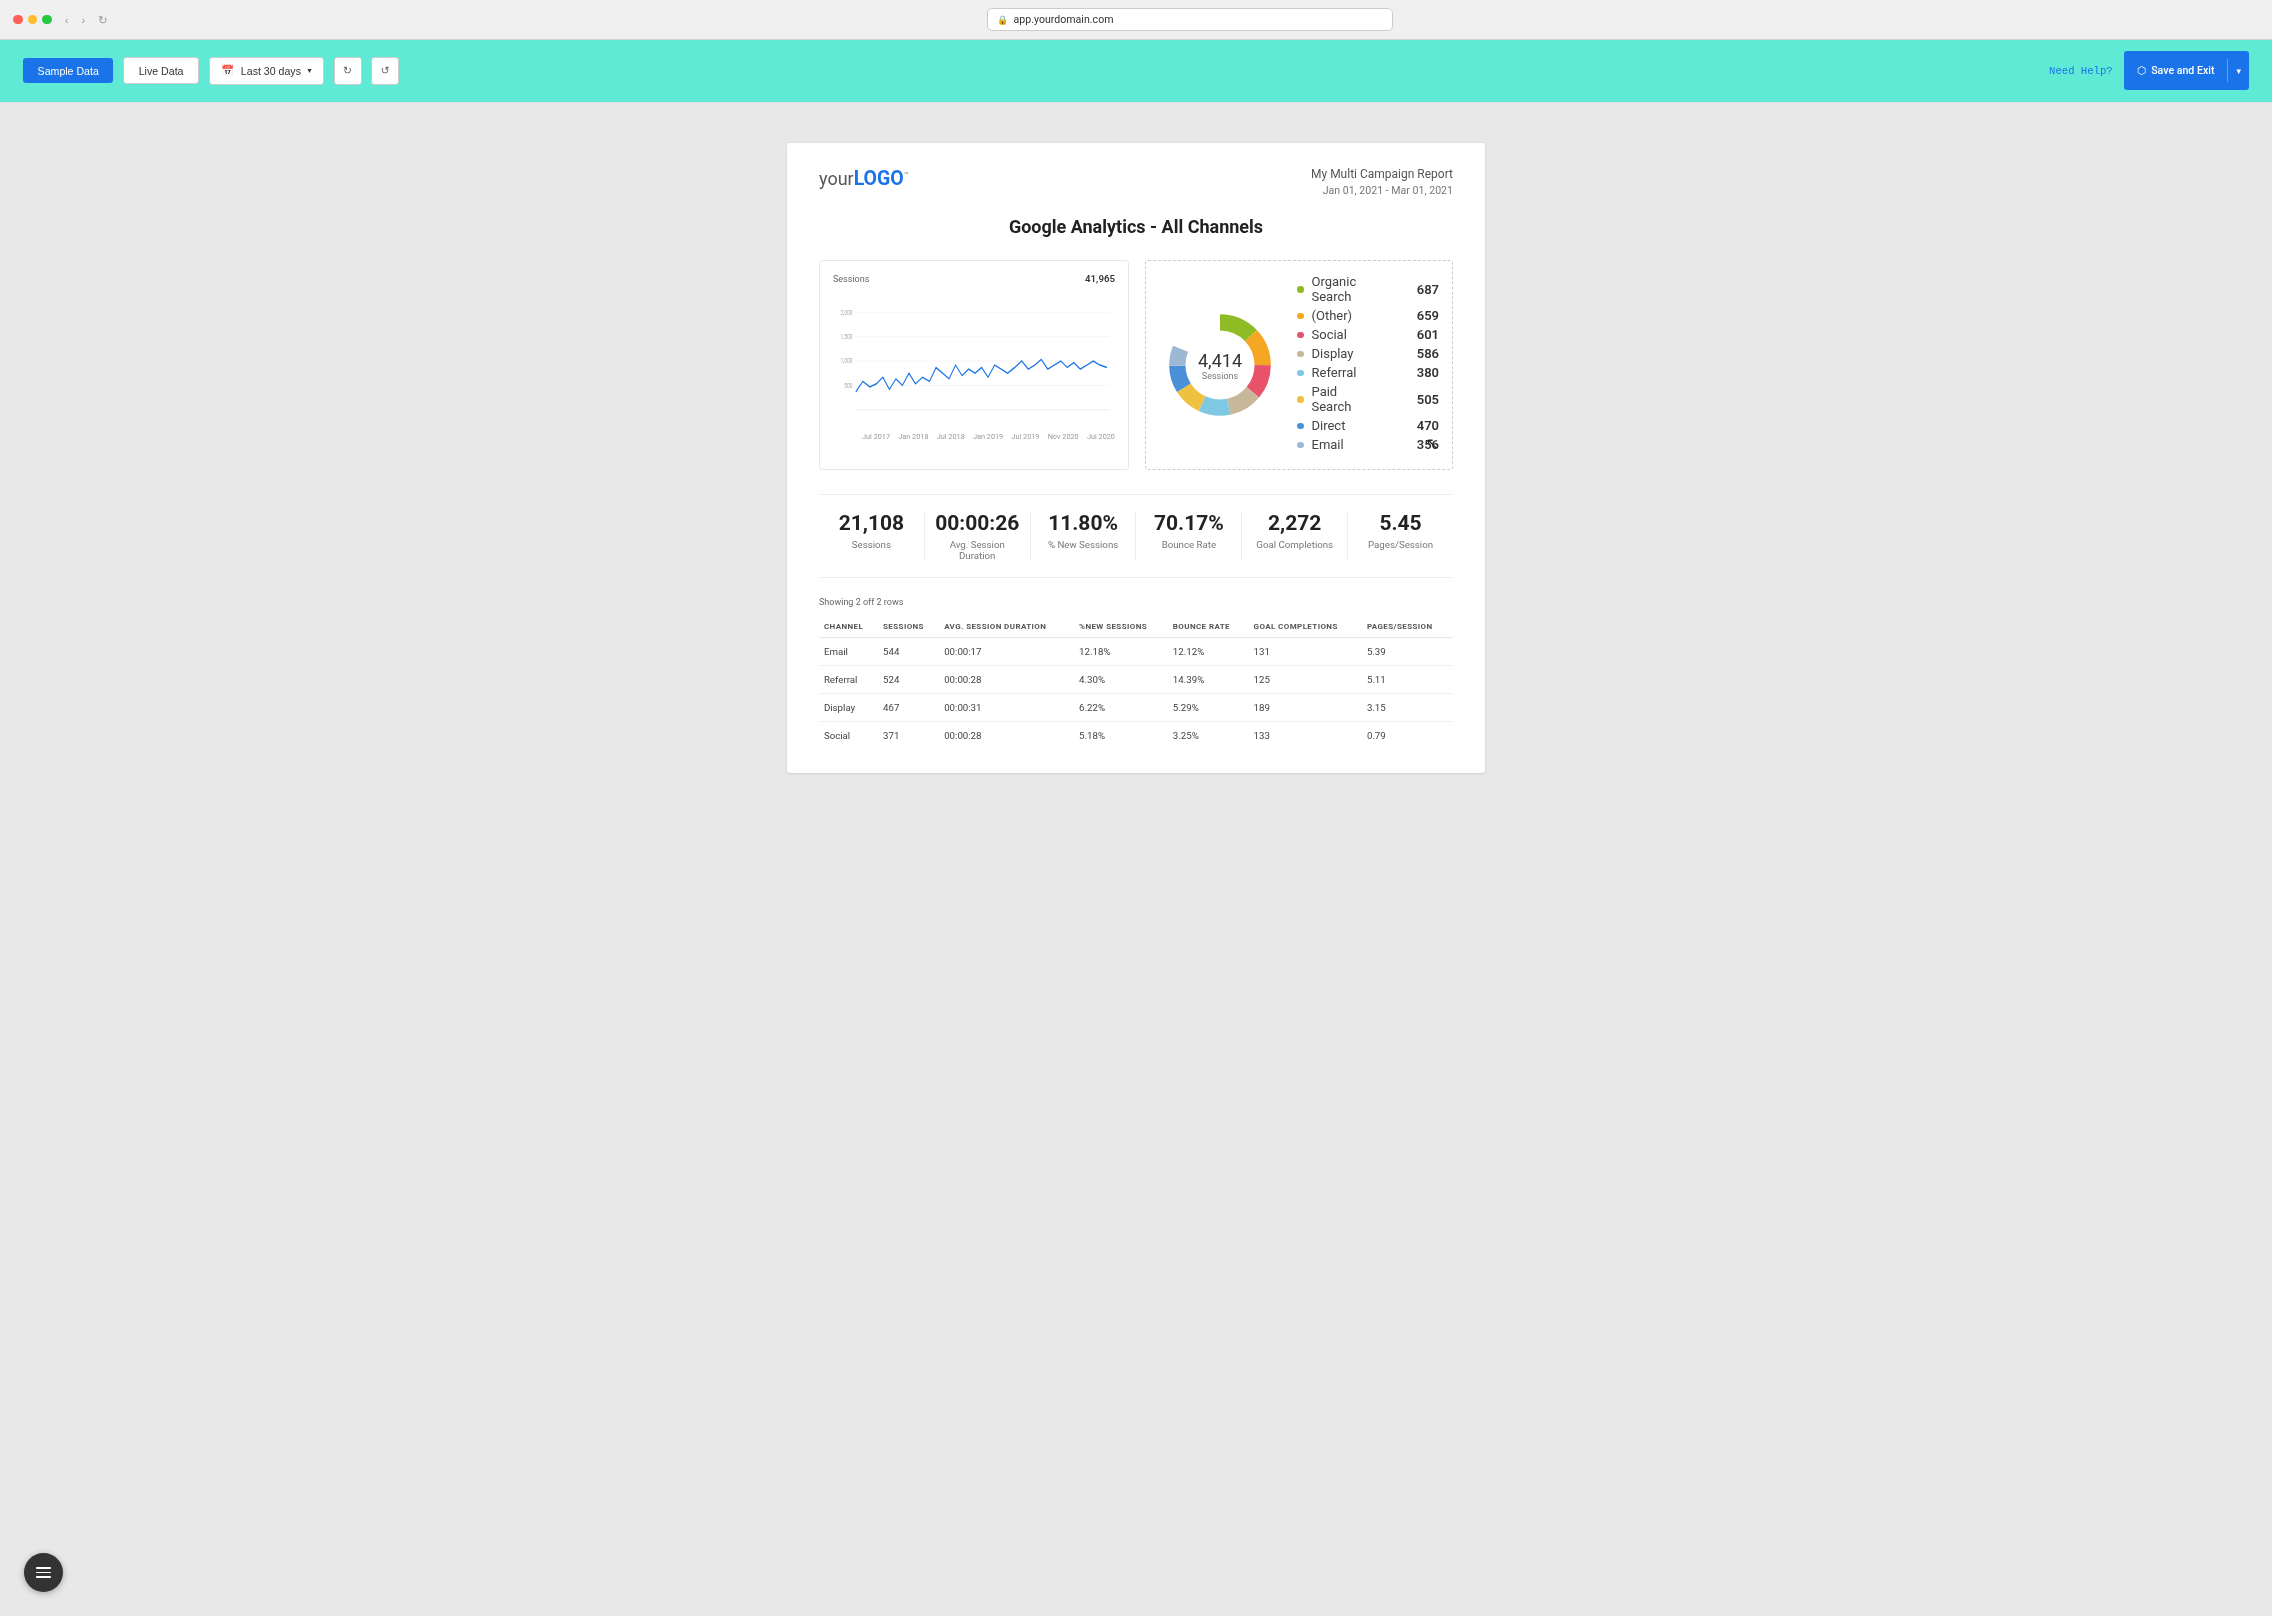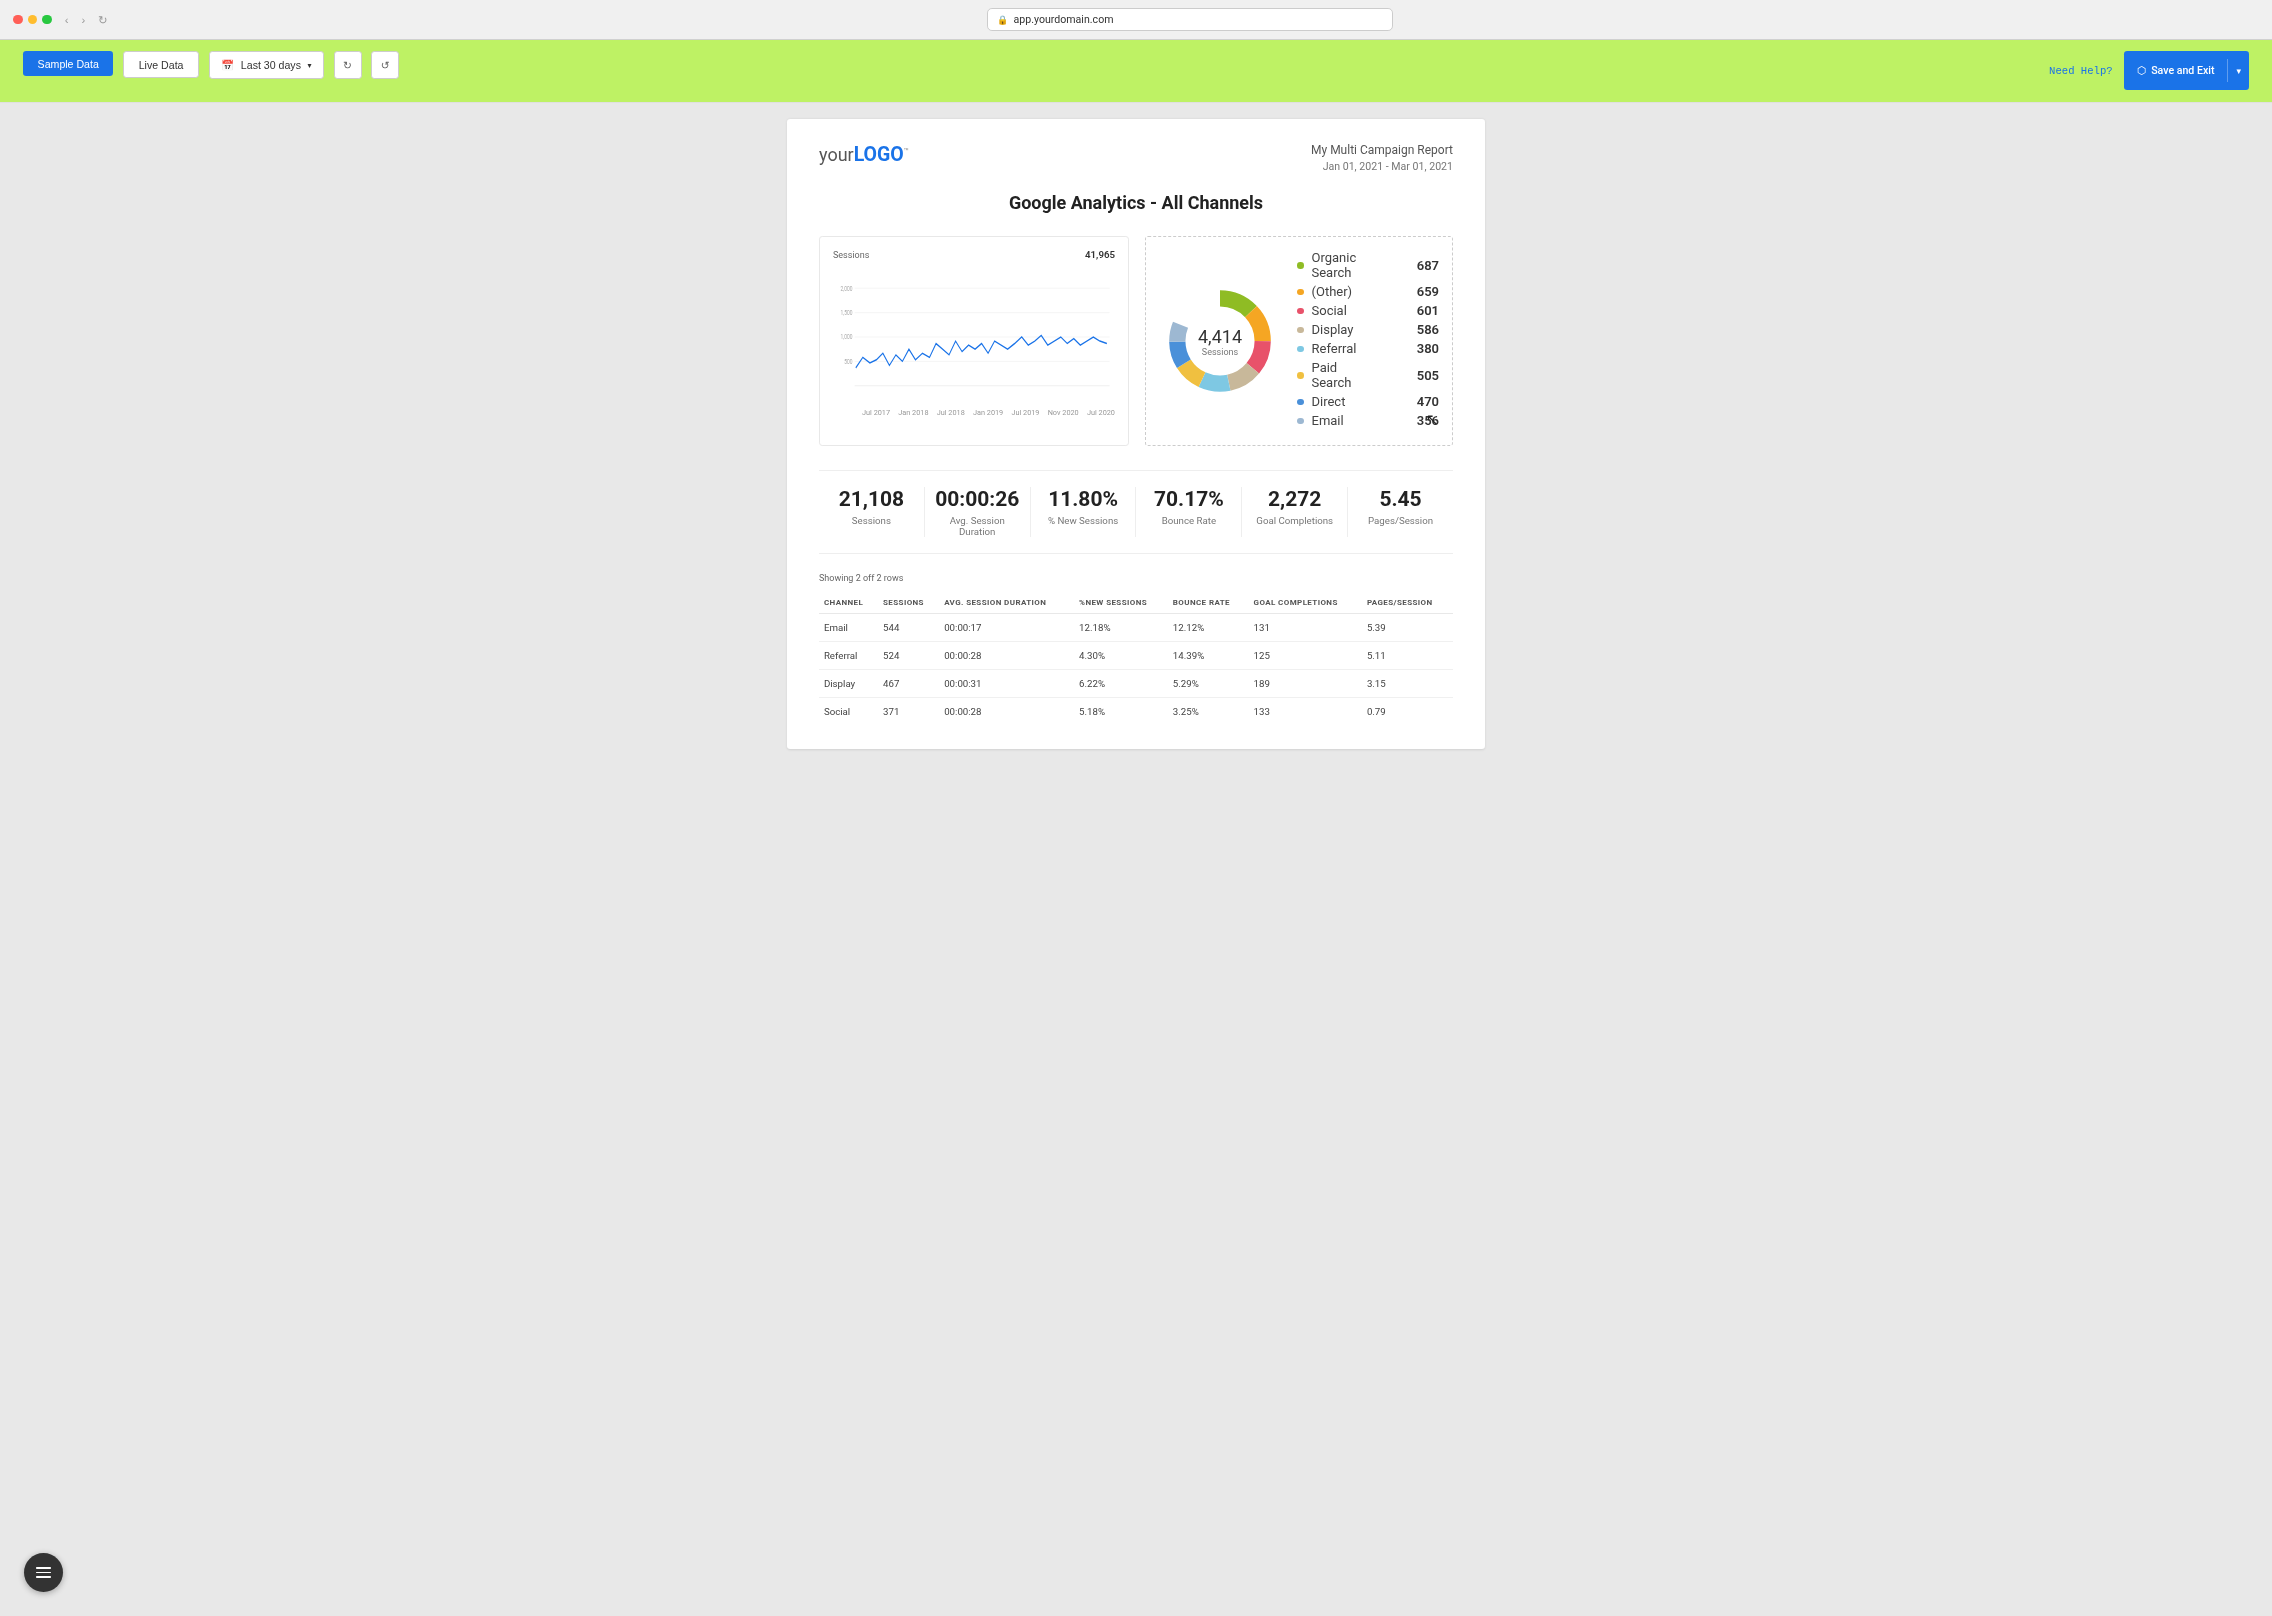--- a/index.html
+++ b/index.html
@@ -53,24 +53,24 @@
       display: flex;
       align-items: center;
       gap: 4.9px;
       max-width: 406px;
       margin: 0 auto;
     }
     .lock-icon { color: #999; font-size: 9px; }
 
     
     .toolbar {
-      background: #bef264;
+      background: #5eead4;
       padding: 11.4px 23px;
       display: flex;
-      align-items: flex-start;
+      align-items: center;
       gap: 9.7px;
       border-bottom: 0.8px solid #e0e0e0;
     }
     .btn-sample-data {
       background: #1a73e8;
       color: white;
       border: none;
       border-radius: 3.2px;
       padding: 6.5px 14.6px;
       font-size: 10.6px;
@@ -145,21 +145,21 @@
     }
     .btn-save-exit-dropdown {
       border-left: 0.8px solid rgba(255,255,255,0.3);
       padding: 6.5px 8px;
       display: flex;
       align-items: center;
     }
 
     
     .main-content {
-      padding: 16px 65px;
+      padding: 40px 65px;
       display: flex;
       justify-content: center;
       align-items: flex-end;
     }
 
     .report-container {
       background: white;
       border-radius: 3.2px;
       width: 698px;
       padding: 24px 32px;

